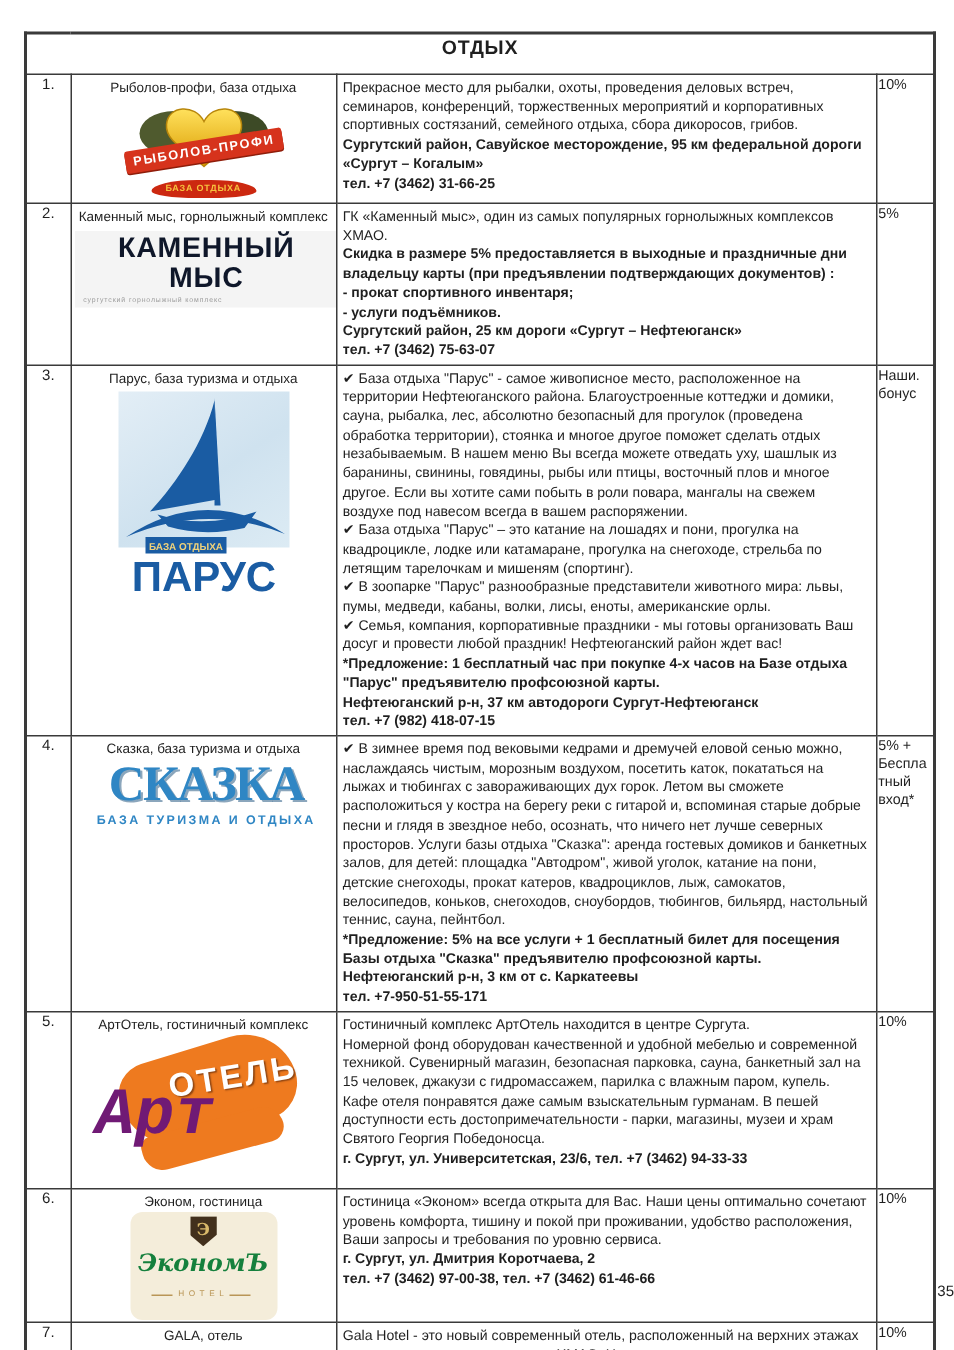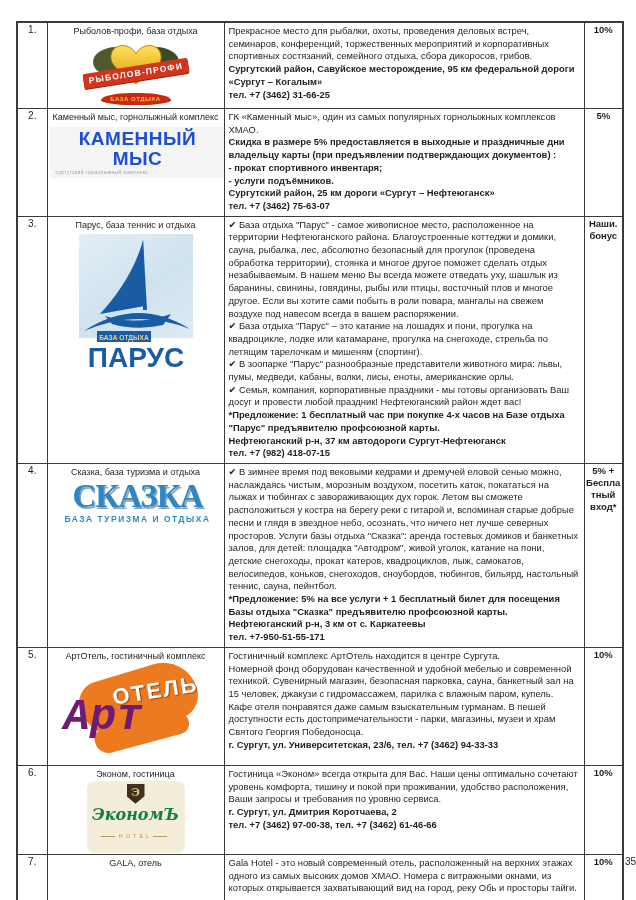--- a/index.html
+++ b/index.html
@@ -16,37 +16,37 @@
   }
   col.c-num{width:30px;}
   col.c-logo{width:177px;}
   col.c-desc{width:360px;}
   col.c-bonus{width:39px;}
   td.num{vertical-align:middle;text-align:center;font-size:10px;}
   td.logo-cell{text-align:center;padding:1px 2px;}
   td.desc{padding:2px 5px 3px 4px;font-size:9.4px;line-height:12.7px;}
   td.desc p{margin:0;}
   td.desc p.b{font-weight:bold;}
-  td.bonus{vertical-align:middle;text-align:center;font-weight:bold;font-size:9.5px;
+  td.bonus{vertical-align:middle;font-weight:normal;font-size:9.5px;
     padding:1px;overflow-wrap:anywhere;line-height:12px;}
   .org-name{font-size:9px;line-height:11px;margin:2px auto 0;}
 
   
   .logo-rybolov{width:102px;height:68px;position:relative;margin:2px auto 0;}
   .logo-rybolov svg{position:absolute;left:0;top:0;}
   .ryb-ribbon{position:absolute;left:-2px;right:-2px;top:27px;height:15px;background:#d6331c;
     transform:rotate(-9deg);color:#fff;font-weight:bold;font-size:8.5px;letter-spacing:1.2px;
     text-align:center;line-height:15px;border-radius:2px;box-shadow:0 1px 0 #8f1d0a;}
   .ryb-banner{position:absolute;left:16px;right:16px;bottom:2px;height:12px;background:#cc2810;
     border-radius:50% 50% 50% 50% / 70% 70% 45% 45%;color:#f6c23e;font-size:6px;font-weight:bold;
     text-align:center;line-height:12px;letter-spacing:.5px;}
 
   
   .logo-kamenny{width:172px;margin:4px auto 0;background:#f4f4f4;padding:2px 2px 3px;}
-  .km-title{color:#1d4ed8;font-weight:bold;font-size:19px;line-height:20px;letter-spacing:.5px;}
+  .km-title{color:#0f172a;font-weight:bold;font-size:19px;line-height:20px;letter-spacing:.5px;}
   .km-sub{font-size:4.6px;color:#9a9a9a;letter-spacing:.6px;text-align:left;padding-left:4px;margin-top:1px;}
 
   
   .logo-parus{width:114px;height:104px;margin:3px auto 0;position:relative;
     background:linear-gradient(145deg,#e3eef6 0%,#cfe2ef 55%,#dcebf4 100%);}
 
   
   .logo-skazka{width:176px;margin:1px auto 0;text-align:center;}
   .sk-title{font-family:"Liberation Serif", serif;font-weight:bold;font-size:33px;line-height:34px;
     color:#2f86c4;text-shadow:1.5px 1.5px 0 rgba(23,77,122,.5);letter-spacing:-1px;}
@@ -82,20 +82,23 @@
 
 <div class="sheet">
 <table class="main">
   <colgroup>
         <col class="c-num">
         <col class="c-logo">
         <col class="c-desc">
         <col class="c-bonus">
       </colgroup>
   <tbody>
+        <tr>
+    <td class="title-cell" colspan="4">ОТДЫХ</td>
+  </tr>
 
   <tr style="height:82px;">
     <td class="num">1.</td>
     <td class="logo-cell">
       <div class="org-name">Рыболов-профи, база отдыха</div>
       <div class="logo-rybolov">
         <svg width="102" height="46" viewBox="0 0 102 46">
           <defs>
             <linearGradient id="g-gold" x1="0" y1="0" x2="0" y2="1">
               <stop offset="0" stop-color="#ffe15c"></stop>
@@ -134,21 +137,21 @@
       <p class="b">- услуги подъёмников.</p>
       <p class="b">Сургутский район, 25 км дороги «Сургут – Нефтеюганск»</p>
       <p class="b">тел.  +7 (3462) 75-63-07</p>
     </td>
     <td class="bonus">5%</td>
   </tr>
 
   <tr style="height:218px;">
     <td class="num">3.</td>
     <td class="logo-cell">
-      <div class="org-name">Парус, база теннис и отдыха</div>
+      <div class="org-name">Парус, база туризма и отдыха</div>
       <div class="logo-parus">
         <svg width="114" height="144" viewBox="0 0 114 144">
           <path d="M64 6 C57 34 38 62 21 80 L66 72 Z" fill="#1a5ca3"></path>
           <path d="M64 4 L68 76 L64 76 Z" fill="#1a5ca3"></path>
           <path d="M5 97 Q58 62 111 95 Q58 74 5 97 Z" fill="#1a5ca3"></path>
           <path d="M26 82 Q58 92 92 80 L84 91 Q57 97 33 90 Z" fill="#1a5ca3"></path>
           <rect x="18" y="97" width="54" height="11" fill="#1a5ca3"></rect>
           <text x="45" y="105.5" text-anchor="middle" font-size="6.6" font-weight="bold" fill="#f0d27a" font-family="Liberation Sans, sans-serif">БАЗА ОТДЫХА</text>
           <text x="57" y="133" text-anchor="middle" font-size="28" font-weight="bold" fill="#1a5ca3" font-family="Liberation Sans, sans-serif">ПАРУС</text>
         </svg>

